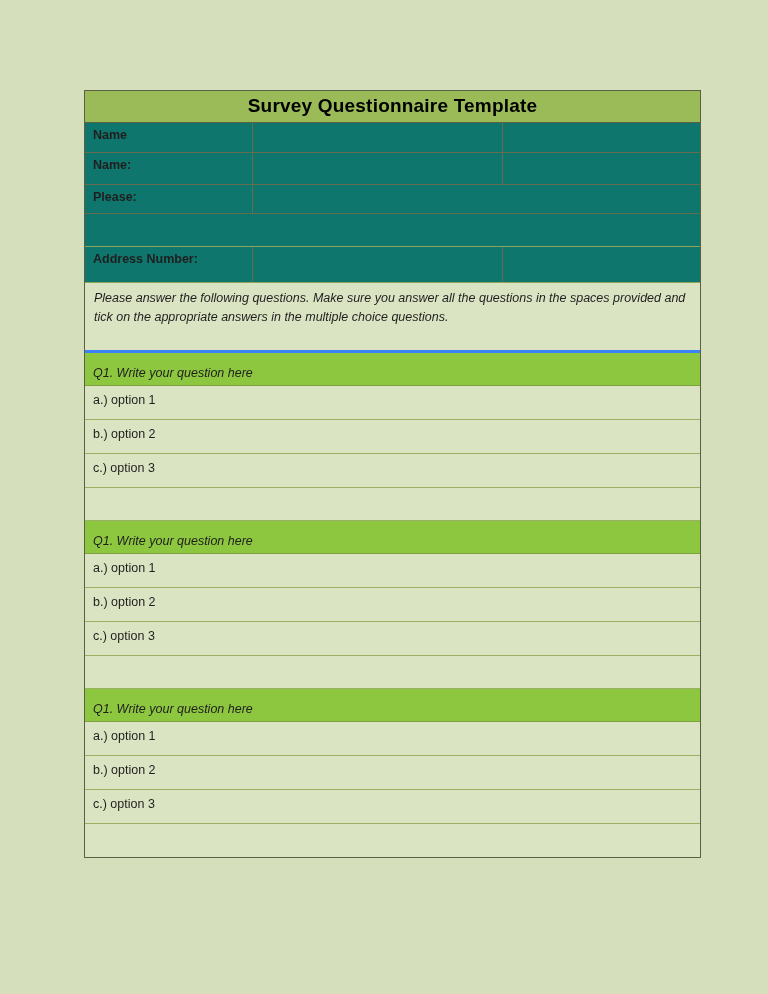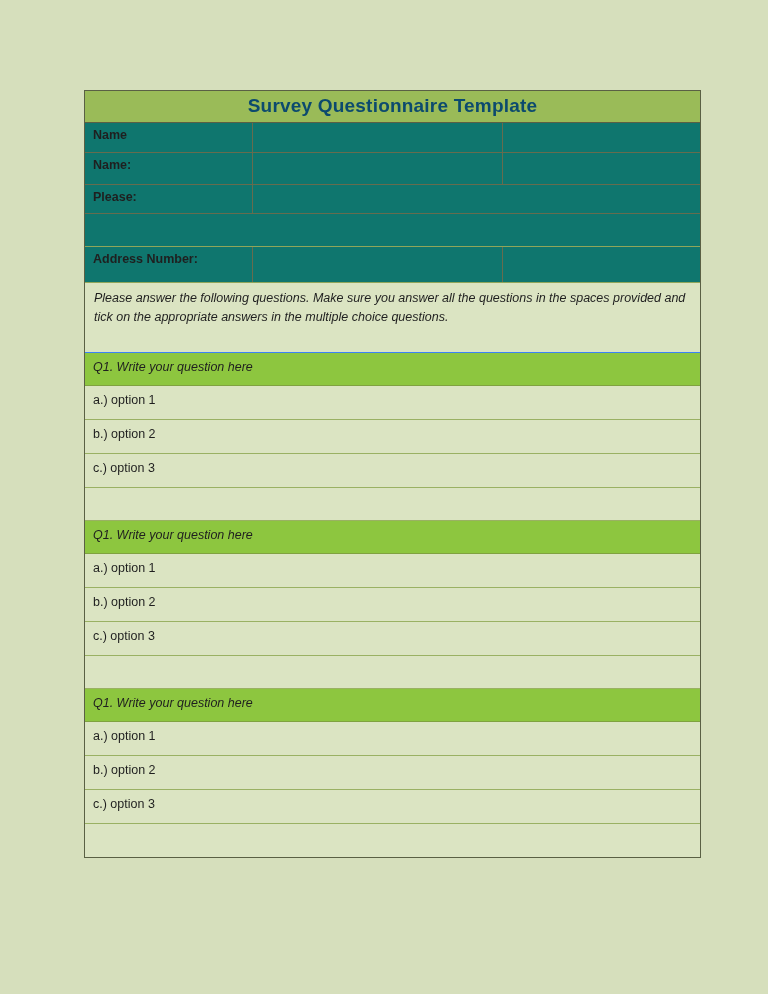--- a/index.html
+++ b/index.html
@@ -22,21 +22,21 @@
     width: 617px;
     border: 1px solid #5A6044;
     background: #DBE4C2;
   }
 
   .title-row {
     height: 32px;
     background: #9ABB58;
     border-bottom: 1px solid #5A6044;
     text-align: center;
-    color: #0c4a6e;
+    color: #000000;
     font-weight: bold;
     font-size: 19px;
     line-height: 30px;
     letter-spacing: 0.2px;
   }
 
   .info-row { display: flex; background: #0f766e; border-bottom: 1px solid #666C4E; }
   .cell { padding: 5px 8px; font-size: 12.5px; overflow: hidden; white-space: nowrap; }
   .bold { font-weight: bold; }
   .c1 { width: 168px; border-right: 1px solid #666C4E; }
@@ -50,27 +50,27 @@
   .row-blank   { height: 33px; border-bottom: 1px solid #8FA65A; }
   .row-contact { height: 36px; border-bottom: 1px solid #8FA65A; }
 
   .instructions-row {
     height: 70px;
     padding: 6px 9px;
     font-style: italic;
     font-size: 12.5px;
     line-height: 1.5;
     background: #DBE4C2;
-    border-bottom: 1px solid #3b82f6;
+    border-bottom: 3px solid #3b82f6;
   }
 
   .q-title {
     height: 33px;
     background: #8DC63F;
-    padding: 7px 8px;
+    padding: 13px 8px;
     font-style: italic;
     font-size: 12.5px;
     border-bottom: 1px solid #7FA23F;
   }
   .opt-row {
     height: 34px;
     background: #DBE4C2;
     padding: 7px 8px;
     font-size: 12.5px;
     border-bottom: 1px solid #9AB163;

